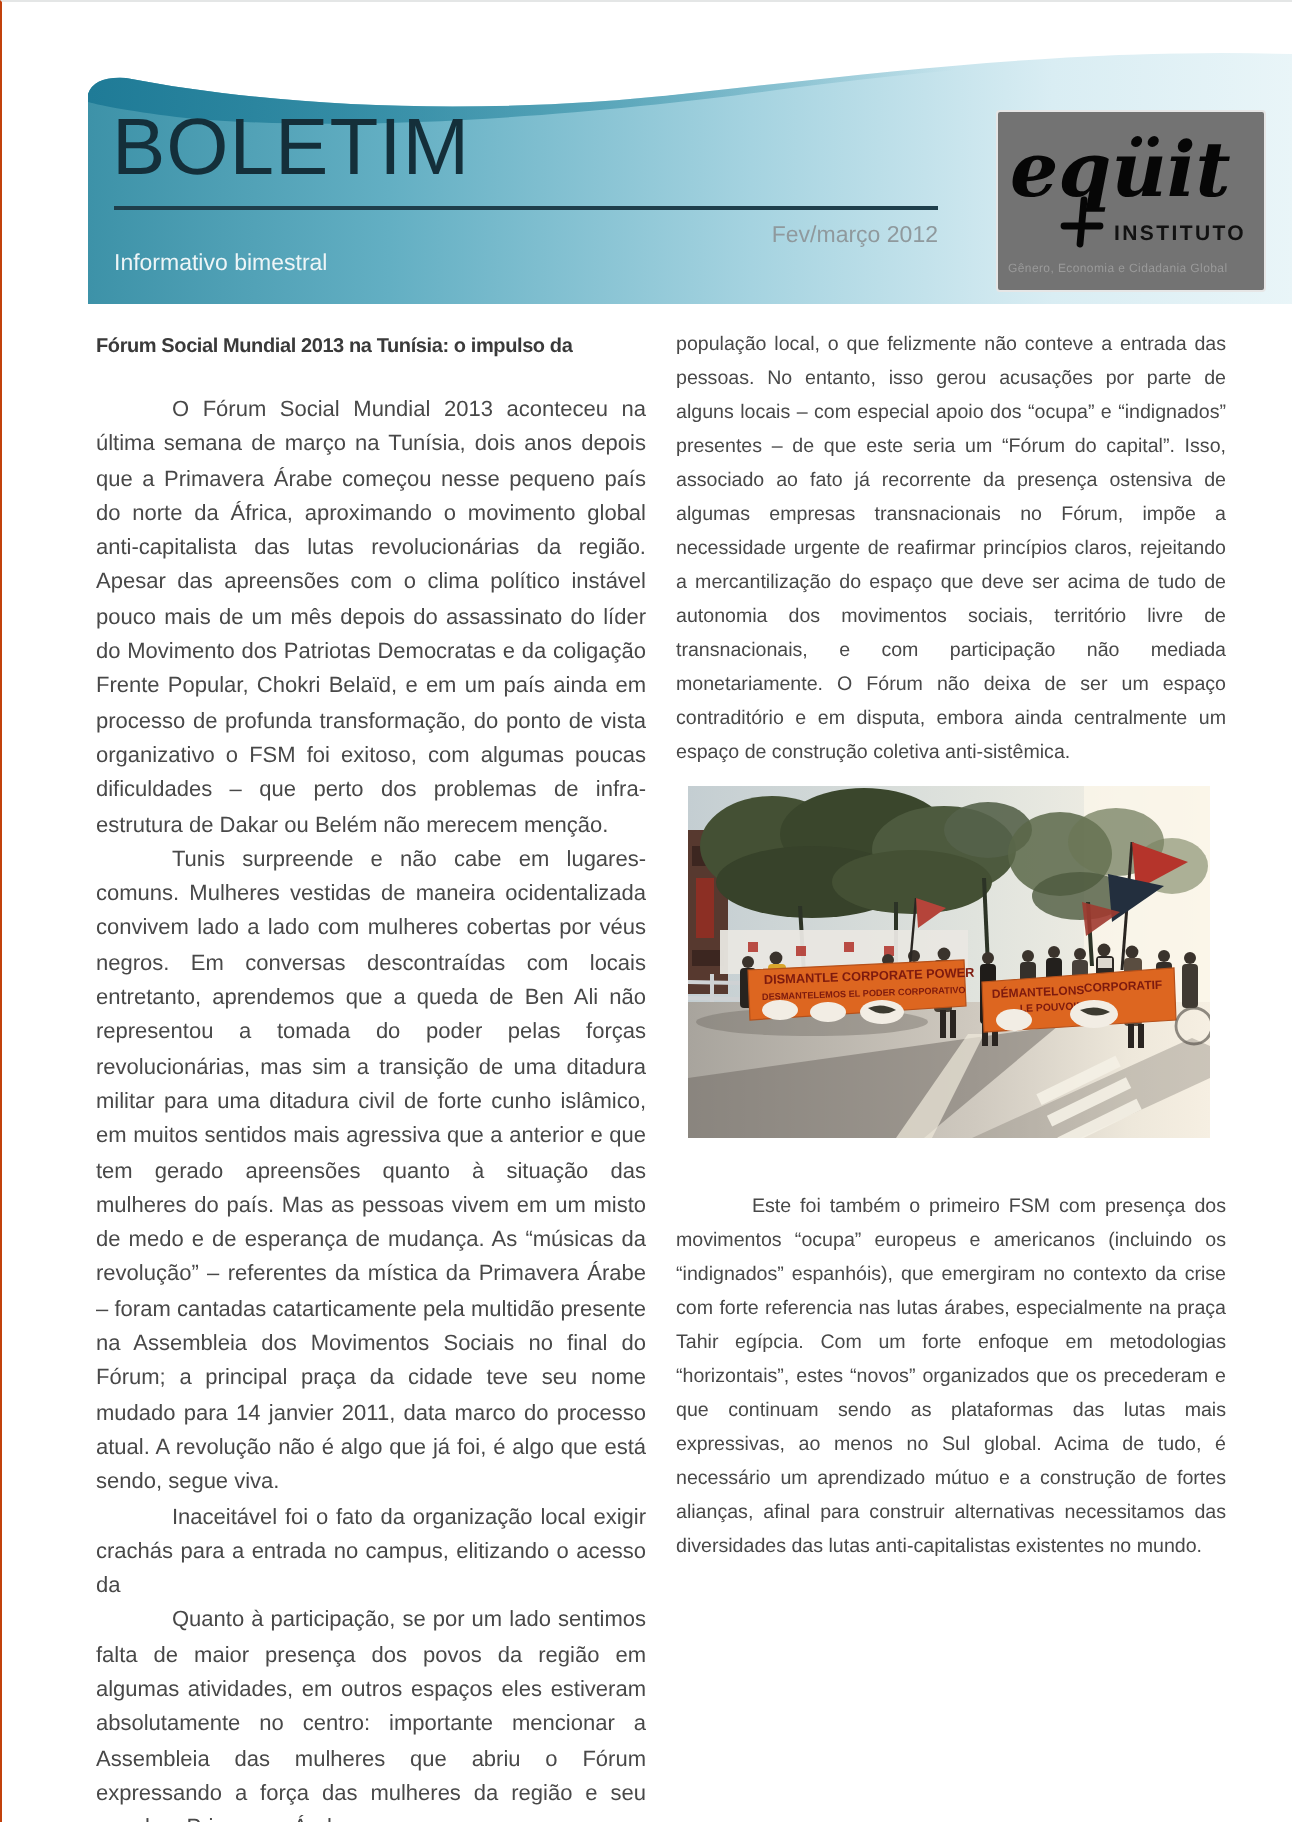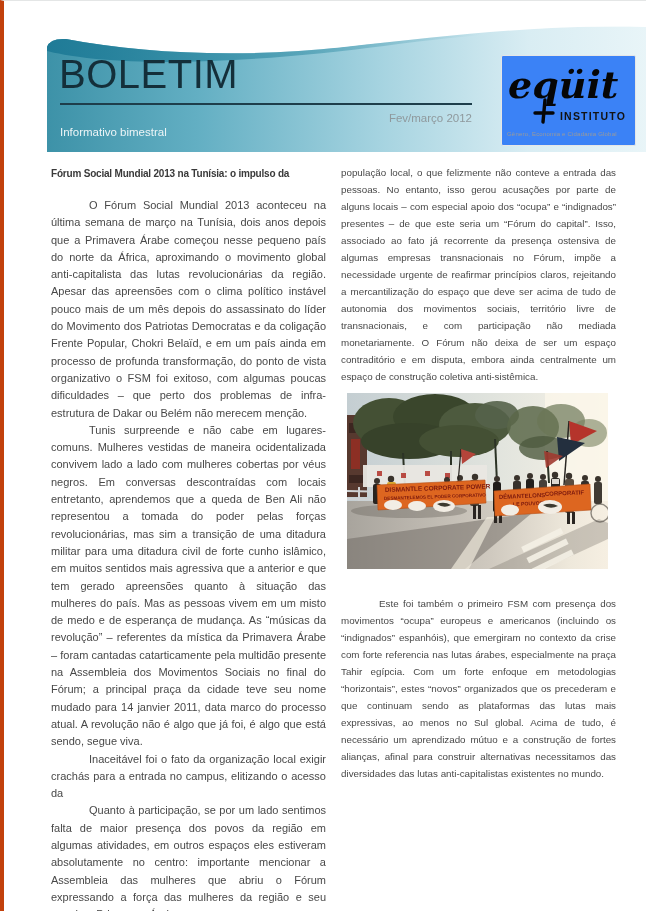--- a/index.html
+++ b/index.html
@@ -1,38 +1,38 @@
 <!DOCTYPE html>
 <html><head>
 <meta charset="utf-8">
 <style>
   html,body { margin:0; padding:0; background:#ffffff; }
   .page {
     position:relative; width:646px; height:911px; overflow:hidden;
     background:#ffffff; box-sizing:border-box;
-    border-left:4px solid #c2410c; border-top:1px solid #e4e6e6;
+    border-left:1px solid #c2410c; border-top:1px solid #e4e6e6;
     font-family:"Liberation Sans", sans-serif;
   }
   
   .masthead { position:absolute; top:0; left:0; width:646px; height:158px; }
   .masthead svg.band { position:absolute; top:0; left:0; }
   .m-title {
     position:absolute; left:55px; top:53px; font-size:40px; line-height:40px;
     font-weight:400; letter-spacing:0.5px; color:#142f3a;
   }
   .m-sub {
     position:absolute; left:216px; top:87px; font-size:10px; letter-spacing:0.2px;
     color:#cdd9dd; white-space:nowrap;
   }
   .m-rule { position:absolute; left:56px; top:102px; width:412px; height:2px; background:#1e3e4b; }
   .m-tagline { position:absolute; left:56px; top:125px; font-size:11.5px; color:#edf5f7; }
   .m-date { position:absolute; left:330px; top:111px; width:138px; text-align:right; font-size:11.5px; color:#8f999d; }
   .logo-box {
     position:absolute; left:497px; top:54px; width:133px; height:89px;
-    background:#3b82f6; border:1px solid #e6e6e6; border-radius:2px;
+    background:#737373; border:1px solid #e6e6e6; border-radius:2px;
   }
   
   .content { position:absolute; left:47px; top:163px; width:565px; display:flex; gap:15px;justify-content:flex-end; }
   .col { box-sizing:border-box; }
   .col-left  { width:275px; }
   .col-right { width:275px; }
   .article-title {
     font-weight:bold; font-size:10px; letter-spacing:-0.2px; line-height:19px;
     color:#3a3a3a; white-space:nowrap; margin:0;
   }

